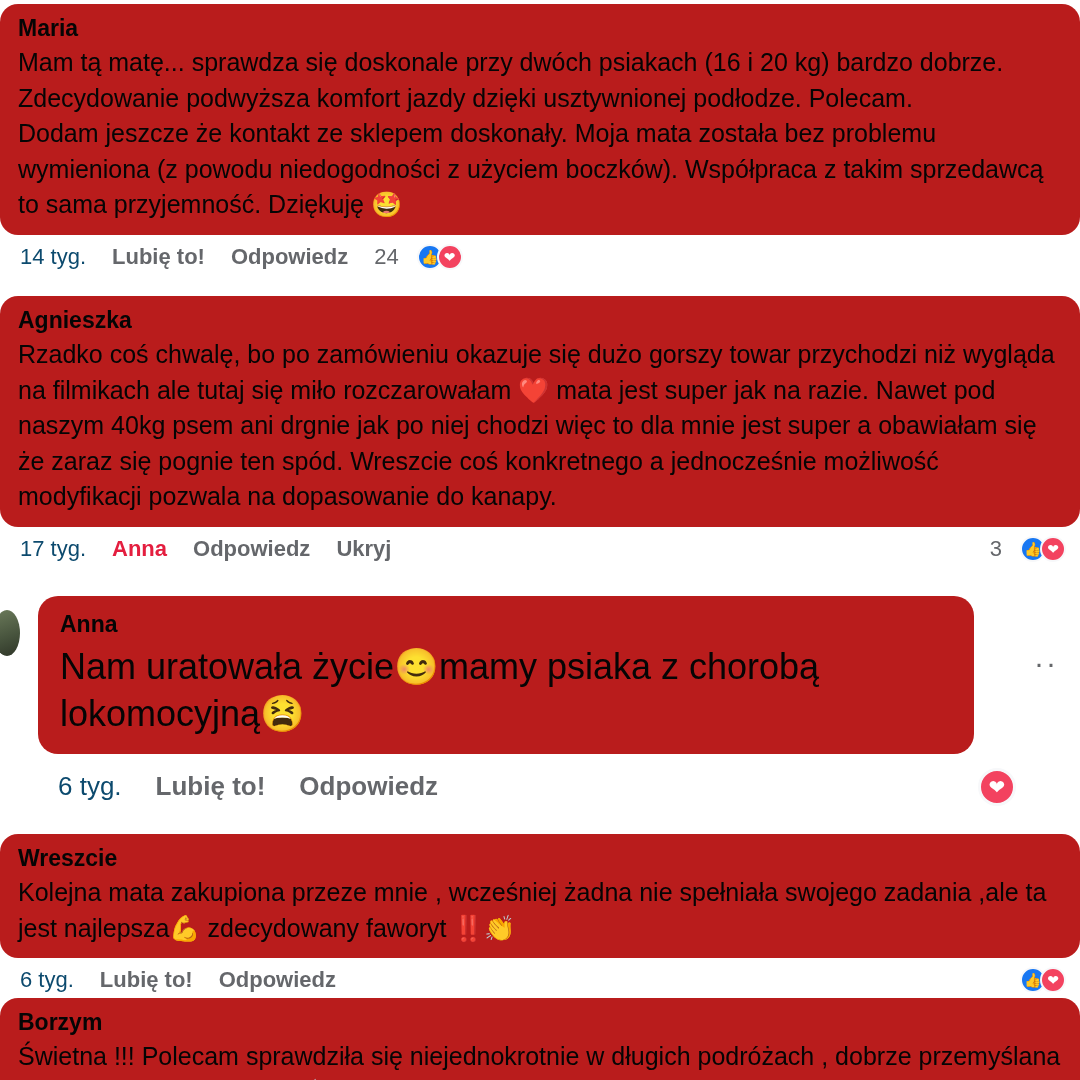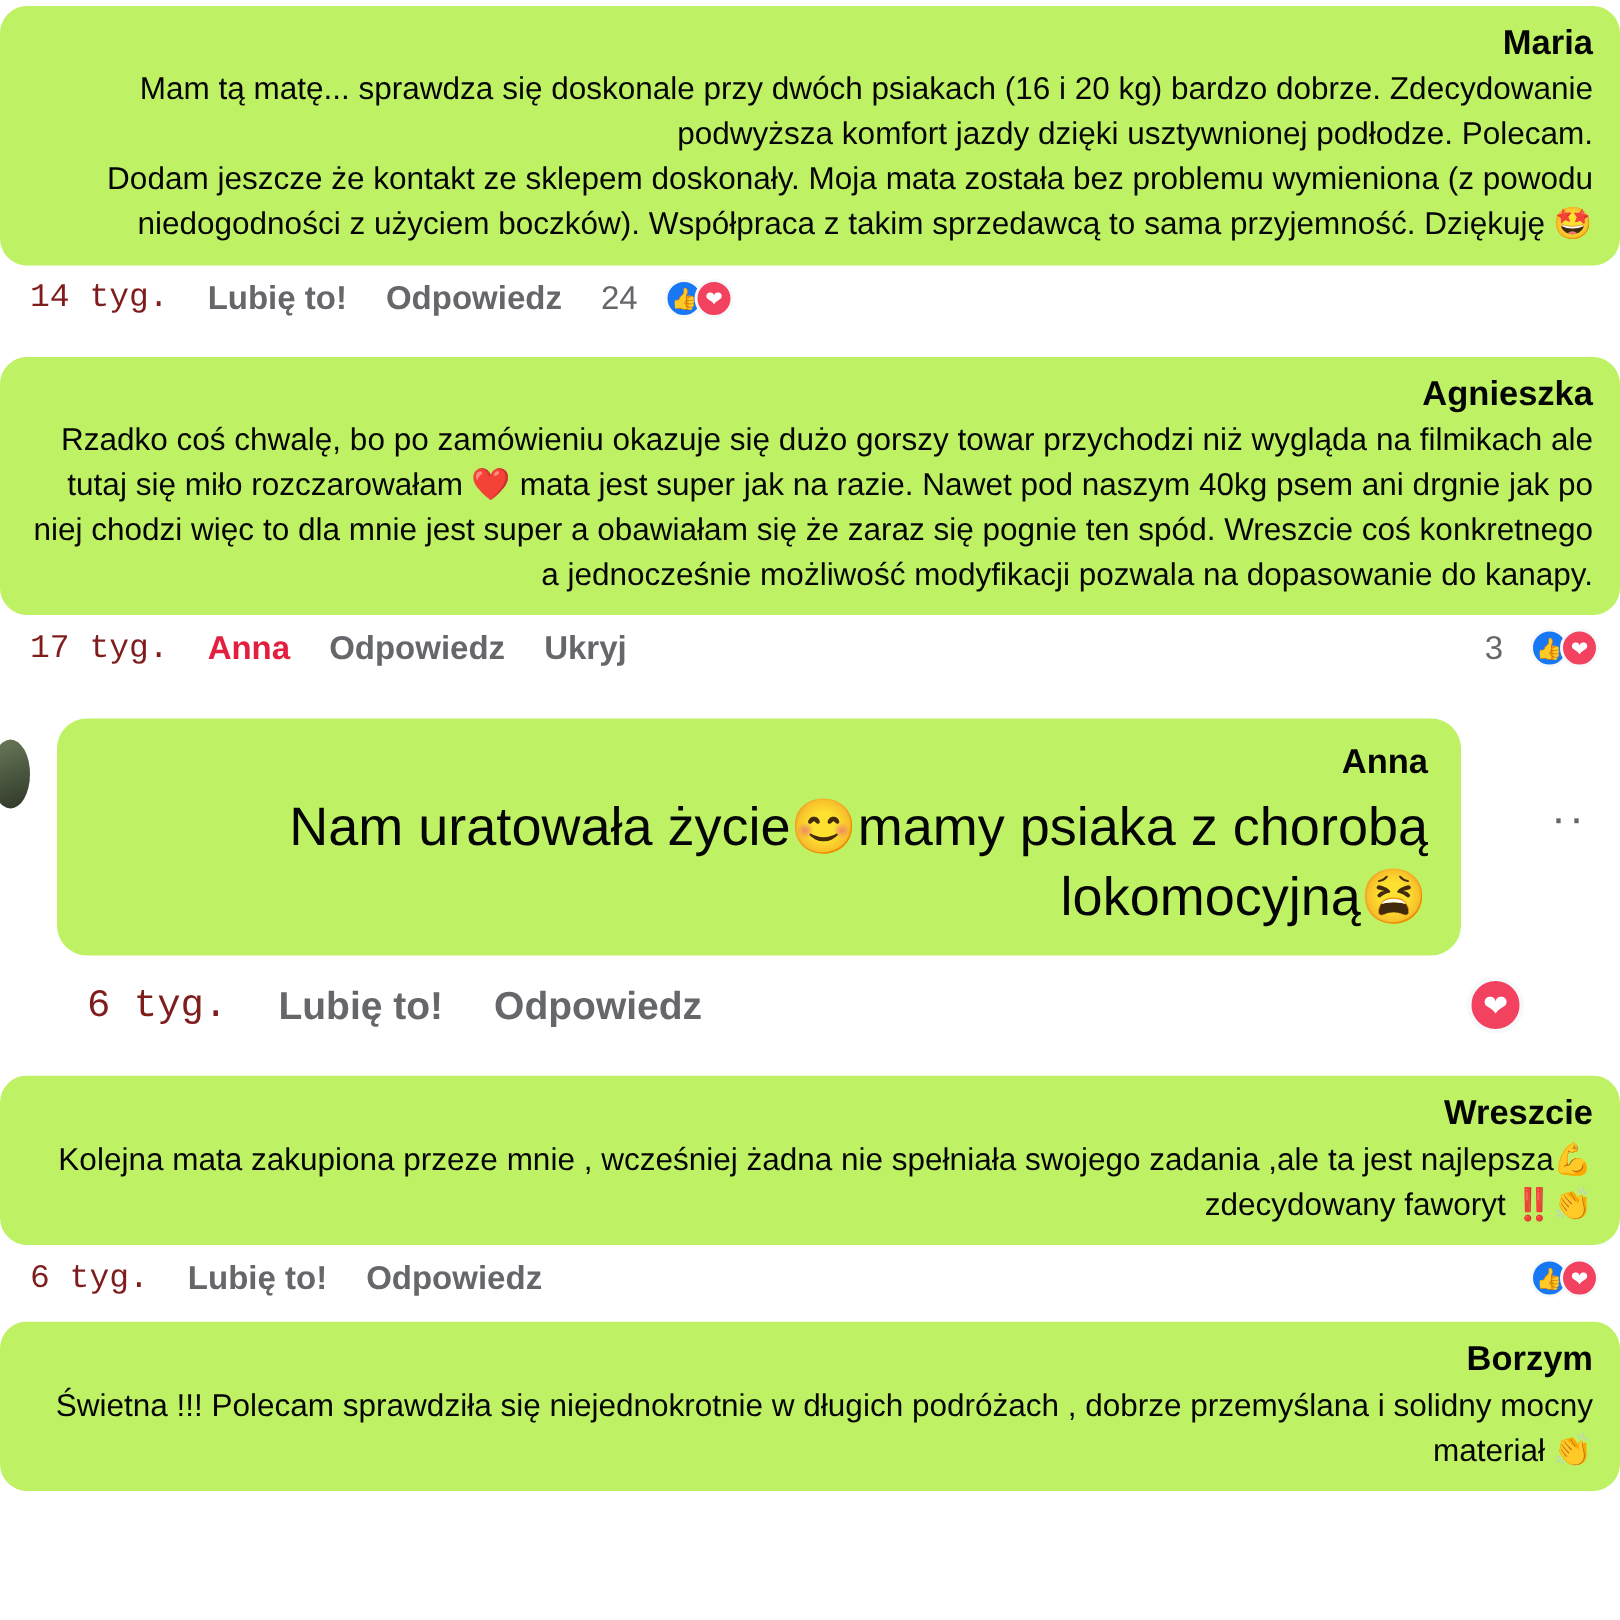--- a/index.html
+++ b/index.html
@@ -12,63 +12,62 @@
   }
   #app {
     position: relative;
     width: 1080px; height: 1080px;
     background: #ffffff;
   }
 
   .comment-block { position: relative; }
 
   .bubble {
-    background: #bef264;
+    background: #b91c1c;
     border-radius: 18px;
     padding: 10px 18px 12px 18px;
-    text-align: right;
   }
   .bubble.indented {
     margin-left: 38px;
     border-radius: 20px;
     padding: 14px 22px 16px 22px;
   }
 
   .author {
     font-weight: bold;
     font-size: 23px;
     color: #050505;
     line-height: 1.28;
     margin-bottom: 2px;
   }
   .author.big {
     font-size: 23px;
     margin-bottom: 5px;
   }
 
   .body {
-    font-size: 21px;
+    font-size: 25px;
     color: #050505;
     line-height: 1.42;
     white-space: pre-wrap;
     word-wrap: break-word;
   }
   .body.big { font-size: 36px; line-height: 1.3; }
 
   .actions {
     display: flex;
     align-items: center;
     gap: 26px;
     padding: 9px 14px 0 20px;
     font-size: 22px;
     color: #65676b;
     position: relative;
   }
   .actions.indented { padding-left: 58px; }
-  .actions .time { color: #7f1d1d; font-family: Liberation Mono, monospace; }
+  .actions .time { color: #0c4a6e; }
   .actions .act {
     font-weight: bold;
     color: #65676b;
     cursor: pointer;
   }
   .actions .act.super { color: #e41e3f; }
   .actions.big { font-size: 26px; gap: 34px; }
 
   .spacer { flex: 1 1 auto; }
 

